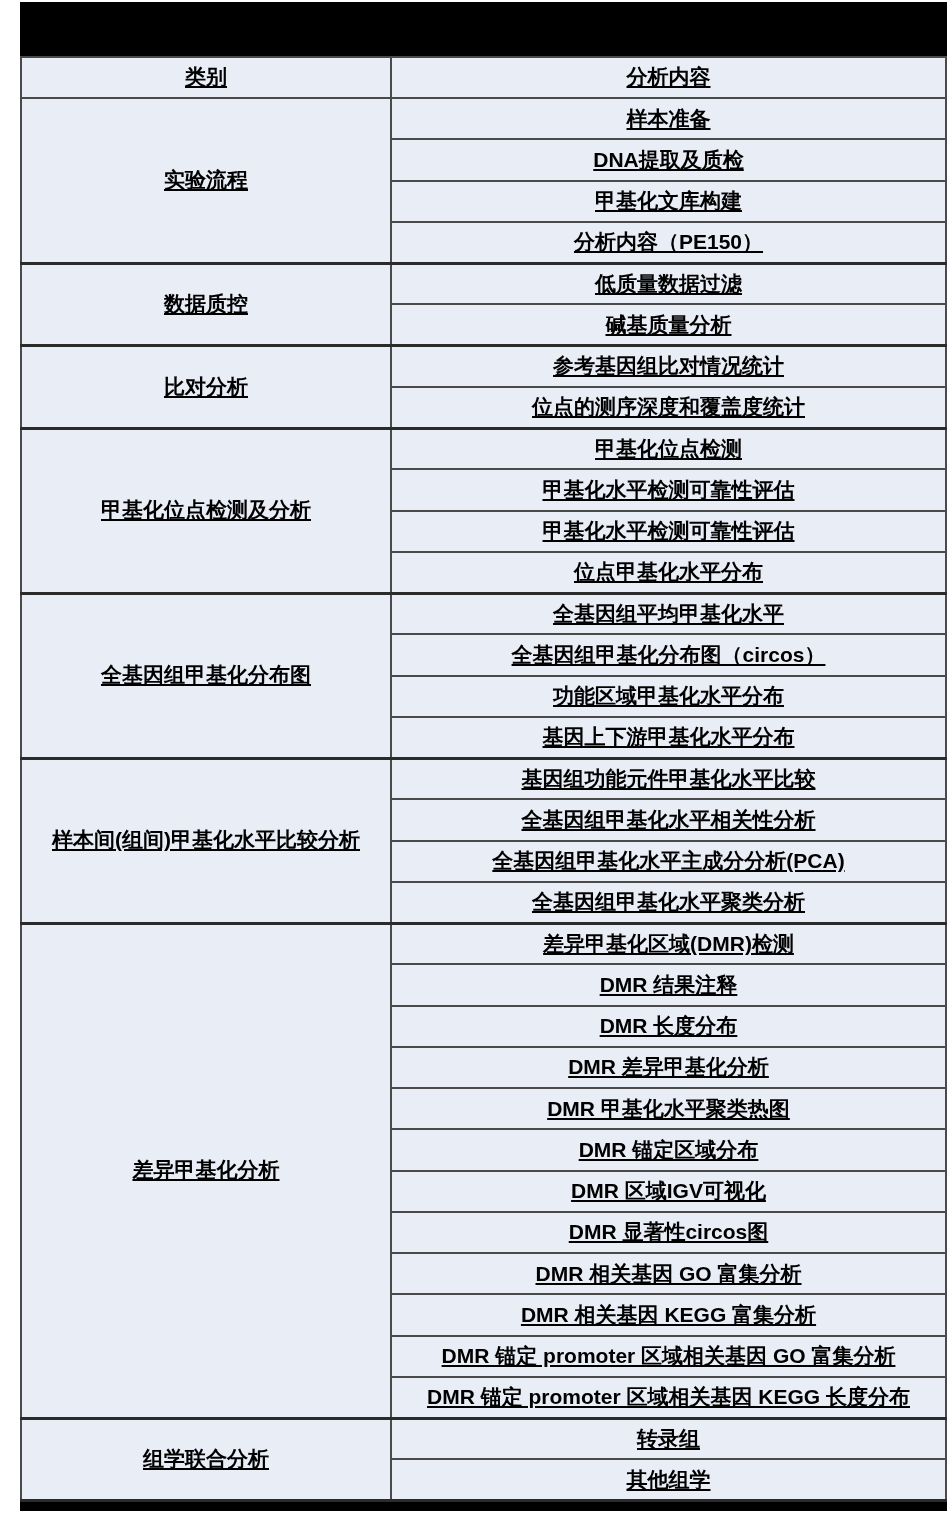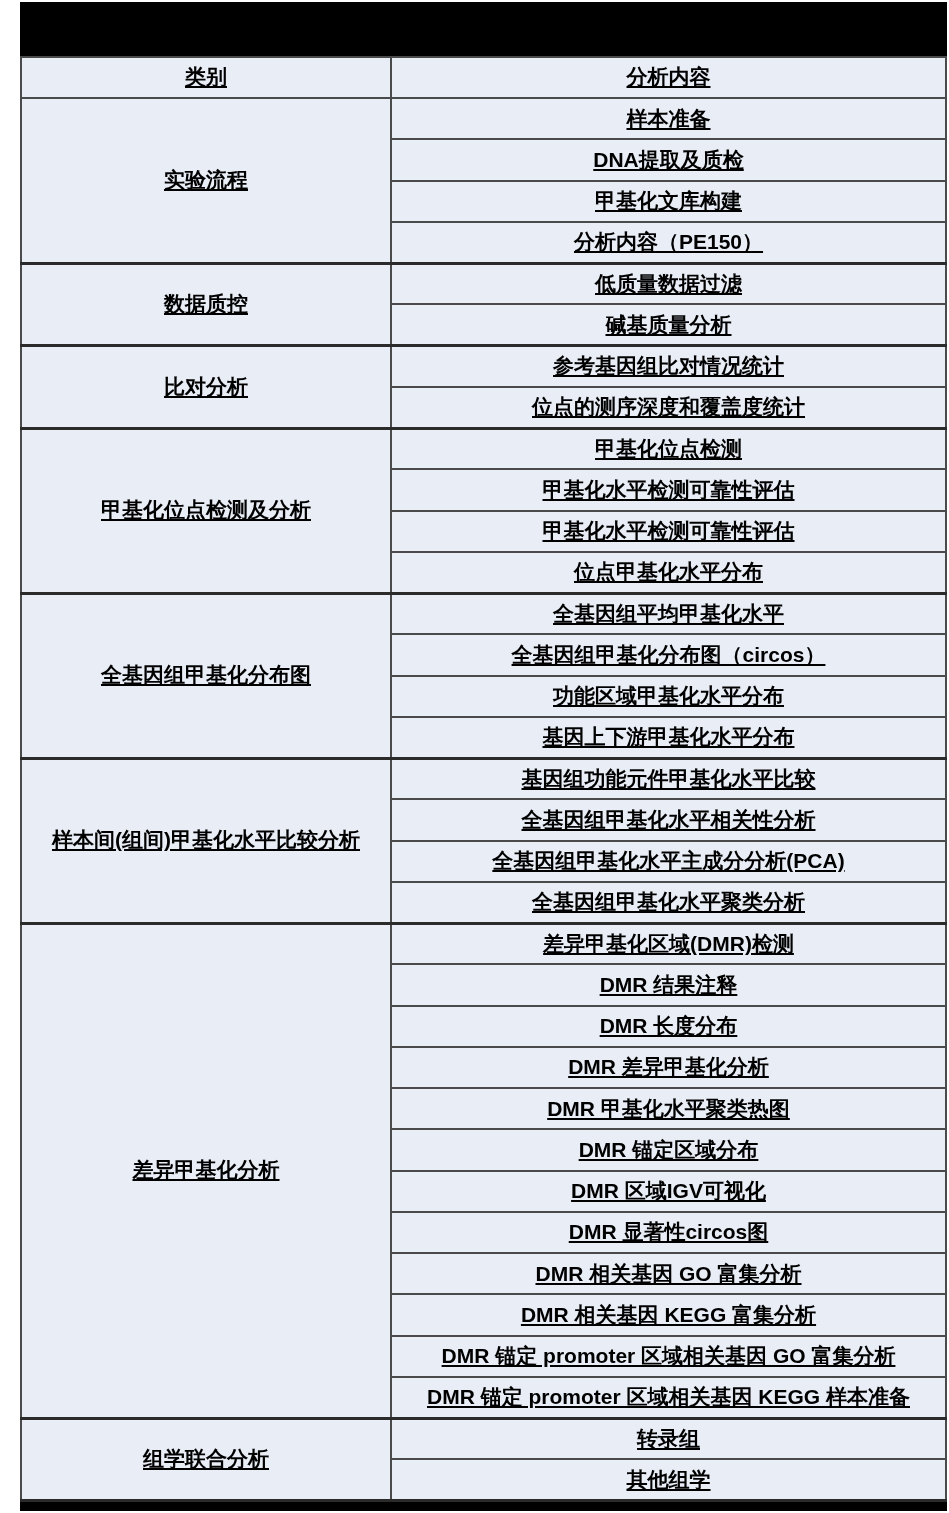--- a/index.html
+++ b/index.html
@@ -169,21 +169,21 @@
         <tr>
           <td class="analysis-item-cell">DMR 相关基因 GO 富集分析</td>
         </tr>
         <tr>
           <td class="analysis-item-cell">DMR 相关基因 KEGG 富集分析</td>
         </tr>
         <tr>
           <td class="analysis-item-cell">DMR 锚定 promoter 区域相关基因 GO 富集分析</td>
         </tr>
         <tr class="section-end">
-          <td class="analysis-item-cell">DMR 锚定 promoter 区域相关基因 KEGG 样本准备</td>
+          <td class="analysis-item-cell">DMR 锚定 promoter 区域相关基因 KEGG 长度分布</td>
         </tr>
         <tr>
           <td class="category-cell" rowspan="2">组学联合分析</td>
           <td class="analysis-item-cell">转录组</td>
         </tr>
         <tr class="section-end">
           <td class="analysis-item-cell">其他组学</td>
         </tr>
       </tbody>
   </table>

